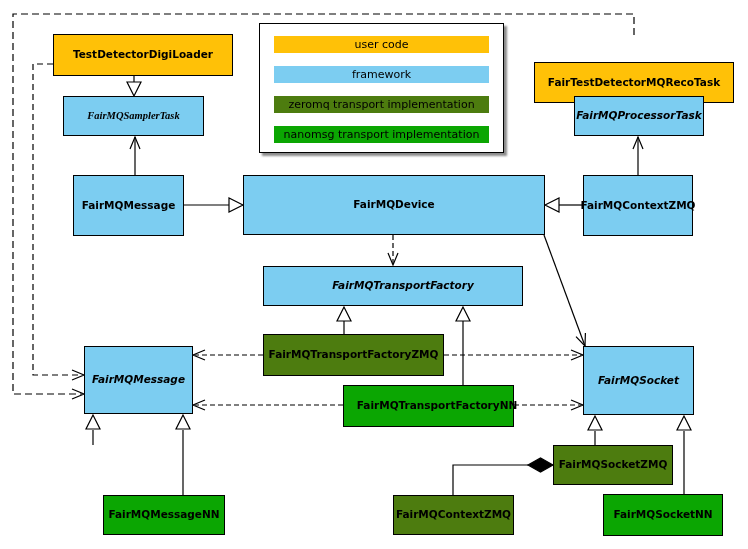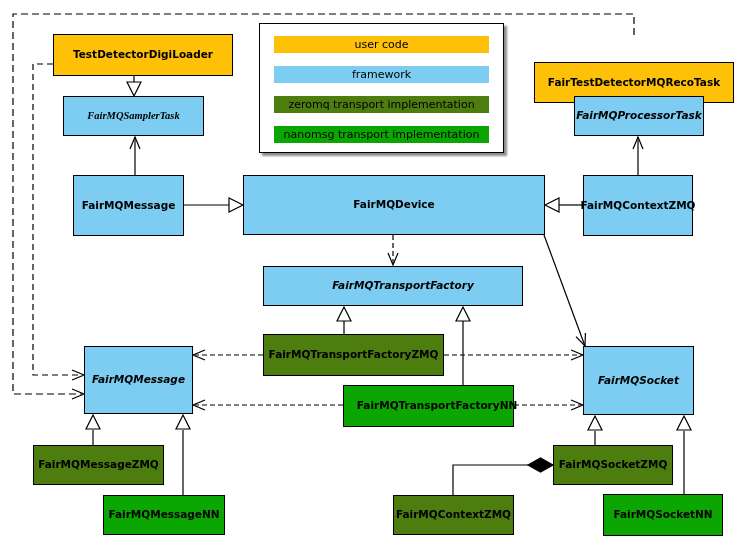--- a/index.html
+++ b/index.html
@@ -188,23 +188,20 @@
   </div>
   <div class="node framework abstract" style="left:84px;top:346px;width:109px;height:68px;">
     <span>FairMQMessage</span>
   </div>
   <div class="node framework abstract" style="left:583px;top:346px;width:111px;height:69px;">
     <span>FairMQSocket</span>
   </div>
   <div class="node nanomsg" style="left:343px;top:385px;width:171px;height:42px;padding-left:17px;">
     <span>FairMQTransportFactoryNN</span>
   </div>
-  <div class="node zeromq" style="left:33px;top:445px;width:131px;height:40px;">
-    <span>FairMQMessageZMQ</span>
-  </div>
   <div class="node nanomsg" style="left:103px;top:495px;width:122px;height:40px;">
     <span>FairMQMessageNN</span>
   </div>
   <div class="node zeromq" style="left:553px;top:445px;width:120px;height:40px;">
     <span>FairMQSocketZMQ</span>
   </div>
   <div class="node zeromq" style="left:393px;top:495px;width:121px;height:40px;">
     <span>FairMQContextZMQ</span>
   </div>
   <div class="node nanomsg" style="left:603px;top:494px;width:120px;height:42px;">

